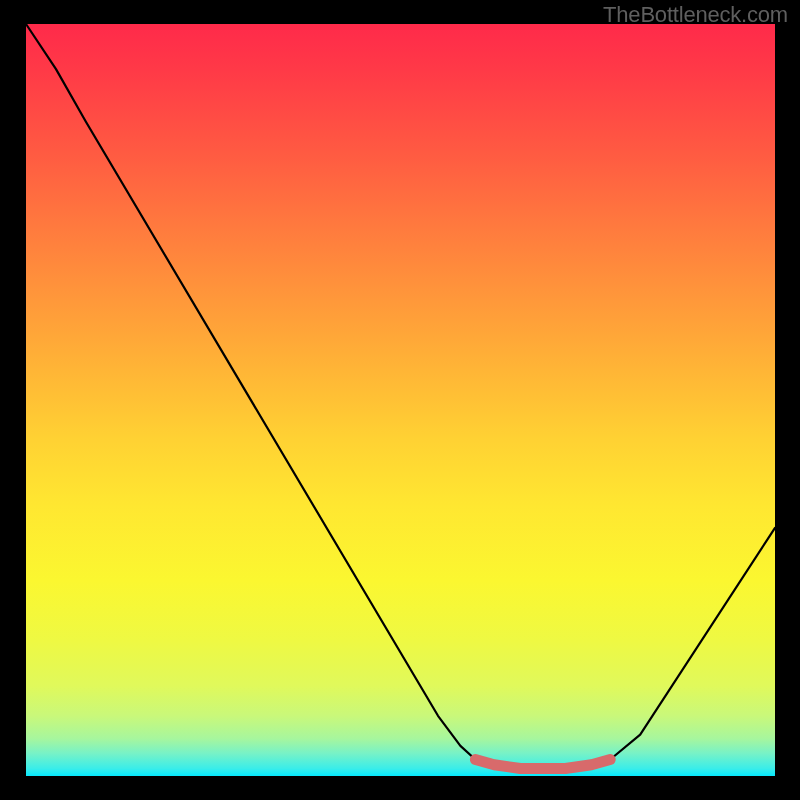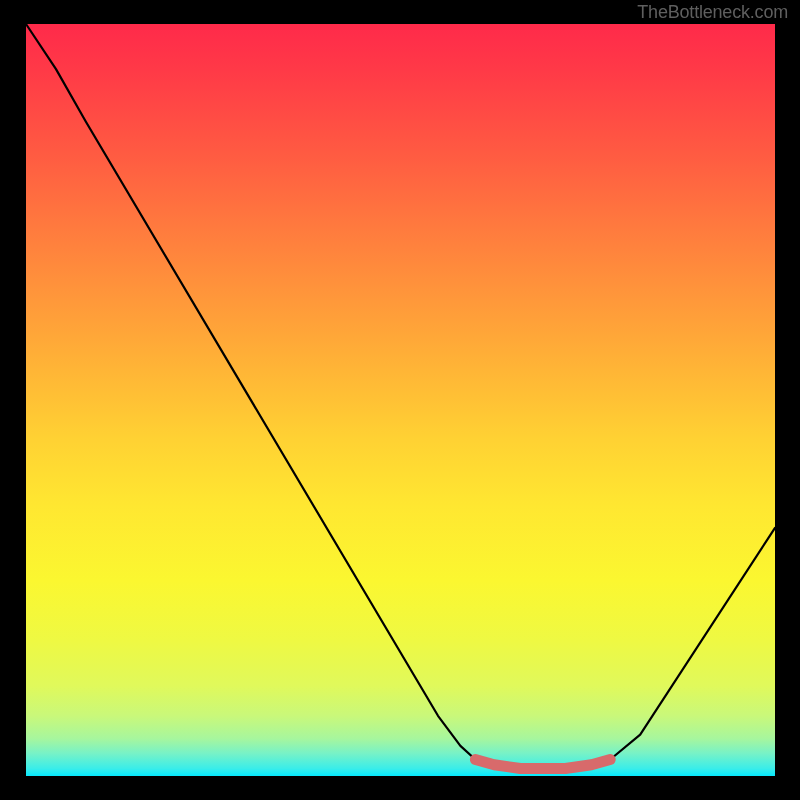--- a/index.html
+++ b/index.html
@@ -55,21 +55,21 @@
     stroke-width: 11;
     stroke-linecap: round;
     stroke-linejoin: round;
   }
   .watermark {
     position: absolute;
     top: 2px;
     right: 12px;
     color: #5f5f5f;
     font-family: Arial, Helvetica, sans-serif;
-    font-size: 18px;
+    font-size: 22px;
     font-weight: 500;
     letter-spacing: -0.2px;
     user-select: none;
   }
 </style>
 </head>
 <body>
 
 <div class="frame">
   <svg class="curve" viewBox="0 0 749 752" preserveAspectRatio="none">

